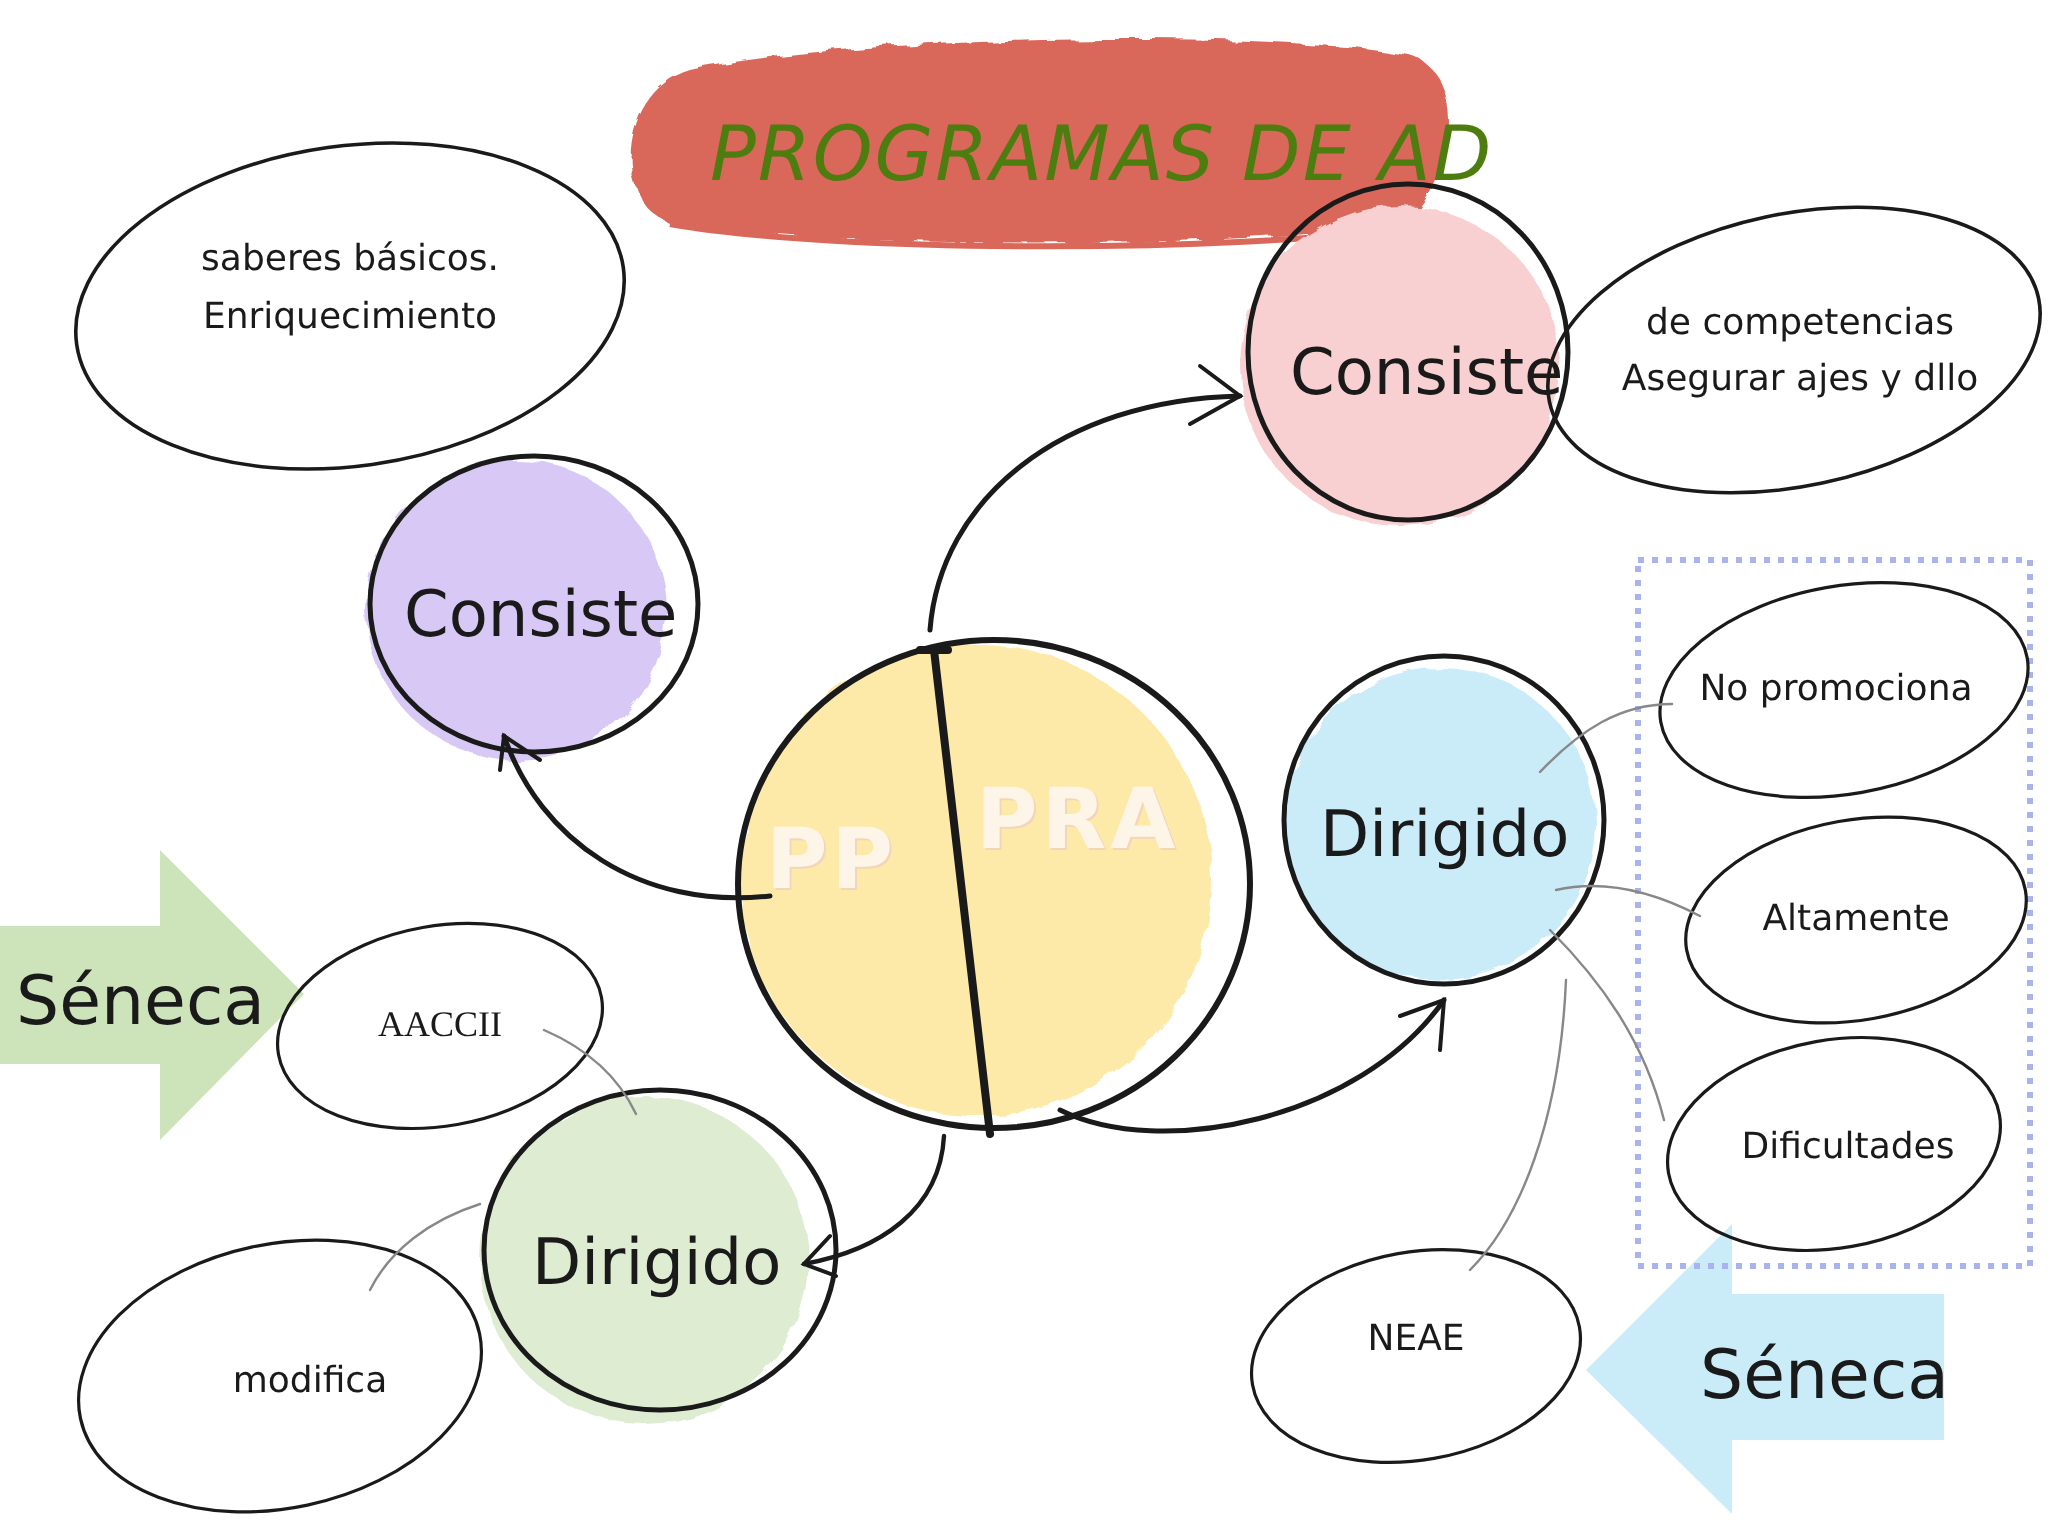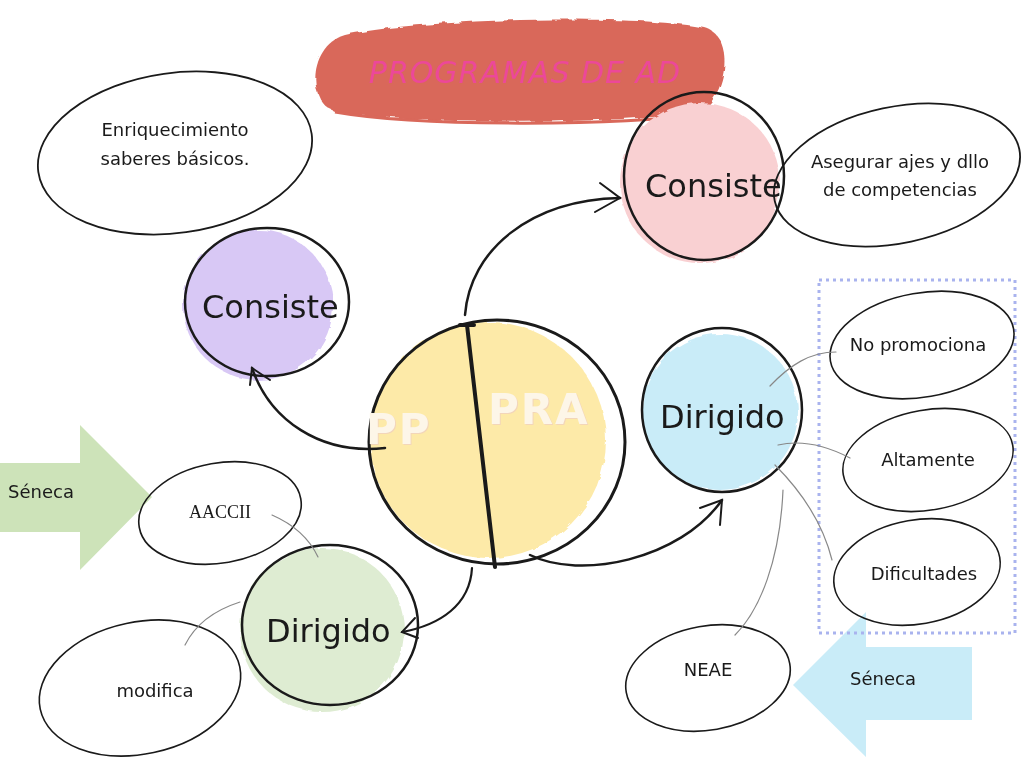--- a/index.html
+++ b/index.html
@@ -1,22 +1,22 @@
 <!DOCTYPE html>
 <html><head>
 <meta charset="utf-8">
 <style>
   html, body { margin:0; padding:0; background:#ffffff; }
   body { width:1024px; height:768px; position:relative; overflow:hidden; font-family:"DejaVu Sans", sans-serif; }
   #canvas { position:absolute; left:0; top:0; width:1024px; height:768px; }
   .lbl { position:absolute; color:#1a1a1a; text-align:center; line-height:1.2; white-space:nowrap; }
-  .title { font-family:"DejaVu Sans", sans-serif; font-style:italic; letter-spacing:1px; font-size:30px; color:#ec4899; }
+  .title { font-family:"DejaVu Sans", sans-serif; font-style:italic; letter-spacing:1px; font-size:38px; color:#4d7c0f; }
   .circle-lbl { font-size:32px; }
   .oval-lbl { font-size:18px; }
-  .seneca-lbl { font-size:18px; }
+  .seneca-lbl { font-size:34px; }
   .pp-lbl { font-family:"DejaVu Sans", sans-serif; font-weight:bold; font-size:42px; color:#fdf6e8; letter-spacing:2px; text-shadow:1px 1px 0 #f3d6b9; }
 </style>
 </head>
 <body>
 
 <svg id="canvas" width="1024" height="768" viewBox="0 0 1024 768">
   <defs>
     <filter id="rough" x="-10%" y="-10%" width="120%" height="120%">
       <feTurbulence type="fractalNoise" baseFrequency="0.08" numOctaves="2" seed="3"></feTurbulence>
       <feDisplacementMap in="SourceGraphic" scale="5"></feDisplacementMap>
@@ -71,35 +71,35 @@
       <path d="M770,386 C790,365 810,352 836,352"></path>
       <path d="M778,445 C800,440 825,445 850,458"></path>
       <path d="M775,465 C800,490 822,520 832,560"></path>
       <path d="M783,490 C780,560 760,610 735,635"></path>
     </g>
   </g>
 </svg>
 
 <div class="lbl title" style="left:355px; top:55px; width:340px;">PROGRAMAS DE AD</div>
 
-<div class="lbl pp-lbl" style="left:366px; top:405px;">PP</div>
+<div class="lbl pp-lbl" style="left:383px; top:405px;">PP</div>
 <div class="lbl pp-lbl" style="left:488px; top:385px;text-align:center;">PRA</div>
 
 <div class="lbl circle-lbl" style="left:645px; top:167px; width:115px;">Consiste</div>
 <div class="lbl circle-lbl" style="left:202px; top:288px; width:118px;">Consiste</div>
 <div class="lbl circle-lbl" style="left:266px; top:612px; width:112px;">Dirigido</div>
 <div class="lbl circle-lbl" style="left:660px; top:398px; width:112px;">Dirigido</div>
 
 <div class="lbl oval-lbl" style="left:65px; top:115px; width:220px; line-height:29px;">
+  <div>saberes básicos.</div>
   <div>Enriquecimiento</div>
-  <div>saberes básicos.</div>
 </div>
 <div class="lbl oval-lbl" style="left:795px; top:148px; width:210px; line-height:28px;">
+  <div>de competencias</div>
   <div>Asegurar ajes y dllo</div>
-  <div>de competencias</div>
 </div>
 
 <div class="lbl oval-lbl" style="left:170px; top:502px; width:100px;font-family:Liberation Serif, serif;">AACCII</div>
 <div class="lbl oval-lbl" style="left:85px; top:678px; width:140px; line-height:26px;">
   <div>modifica</div>
 </div>
 
 <div class="lbl oval-lbl" style="left:838px; top:334px; width:160px;">No promociona</div>
 <div class="lbl oval-lbl" style="left:868px; top:449px; width:120px;">Altamente</div>
 <div class="lbl oval-lbl" style="left:860px; top:563px; width:128px;">Dificultades</div>

